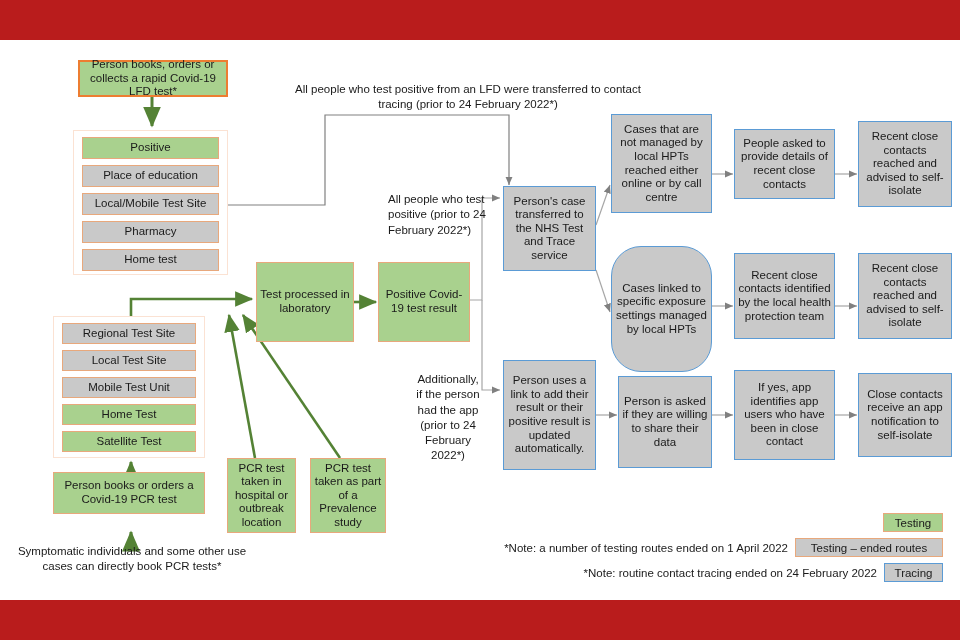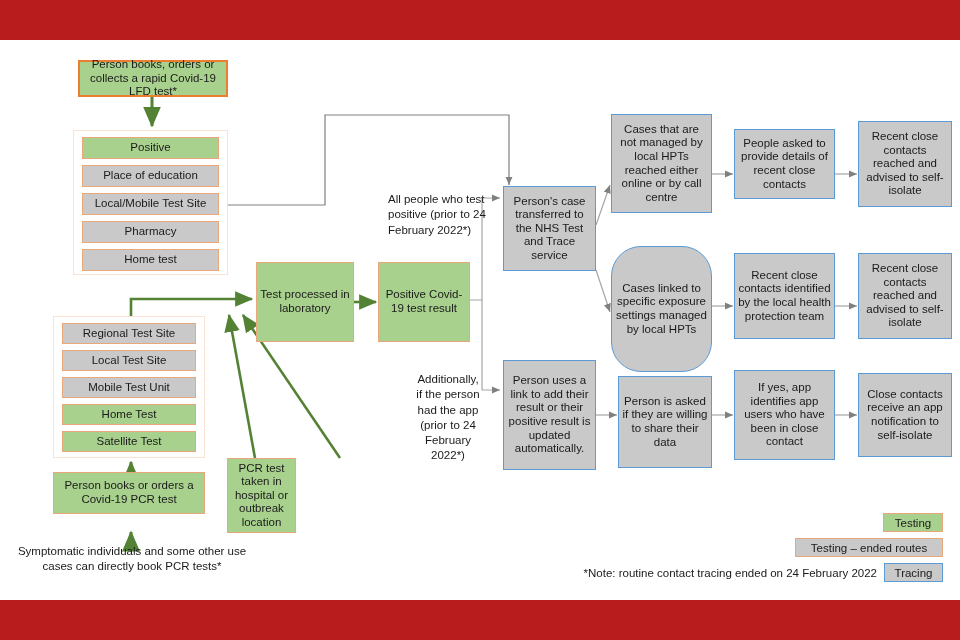--- a/index.html
+++ b/index.html
@@ -113,28 +113,34 @@
       <span>Person books or orders a Covid-19 PCR test</span>
     </div>
 
     <div class="lbl ctr" style="left:8px;top:504px;width:248px;">
       <span>Symptomatic individuals and some other use cases can directly book PCR tests*</span>
     </div>
 
     <div class="node green" style="left:227px;top:418px;width:69px;height:75px;">
       <span>PCR test taken in hospital or outbreak location</span>
     </div>
+    <div class="node green" style="left:310px;top:418px;width:76px;height:75px;">
+      <span>PCR test taken as part of a Prevalence study</span>
+    </div>
 
     <div class="node green" style="left:256px;top:222px;width:98px;height:80px;">
       <span>Test processed in laboratory</span>
     </div>
     <div class="node green" style="left:378px;top:222px;width:92px;height:80px;">
       <span>Positive Covid-19 test result</span>
     </div>
 
+    <div class="lbl ctr" style="left:278px;top:42px;width:380px;">
+      <span>All people who test positive from an LFD were transferred to contact tracing (prior to 24 February 2022*)</span>
+    </div>
     <div class="lbl" style="left:388px;top:152px;width:106px;">
       <span>All people who test positive (prior to 24 February 2022*)</span>
     </div>
     <div class="lbl" style="left:414px;top:332px;width:68px;text-align:center;">
       <span>Additionally, if the person had the app (prior to 24 February 2022*)</span>
     </div>
 
     <div class="node trace" style="left:503px;top:146px;width:93px;height:85px;">
       <span>Person's case transferred to the NHS Test and Trace service</span>
     </div>
@@ -175,18 +181,21 @@
     <div class="legend green" style="left:883px;top:473px;width:60px;height:19px;">
       <span>Testing</span>
     </div>
     <div class="legend grey" style="left:795px;top:498px;width:148px;height:19px;">
       <span>Testing – ended routes</span>
     </div>
     <div class="legend trace" style="left:884px;top:523px;width:59px;height:19px;">
       <span>Tracing</span>
     </div>
 
+    <div class="lbl rt" style="left:430px;top:501px;width:358px;">
+      <span>*Note: a number of testing routes ended on 1 April 2022</span>
+    </div>
     <div class="lbl rt" style="left:480px;top:526px;width:397px;">
       <span>*Note: routine contact tracing ended on 24 February 2022</span>
     </div>
 
   </div>
 </div>
 
 </body></html>

